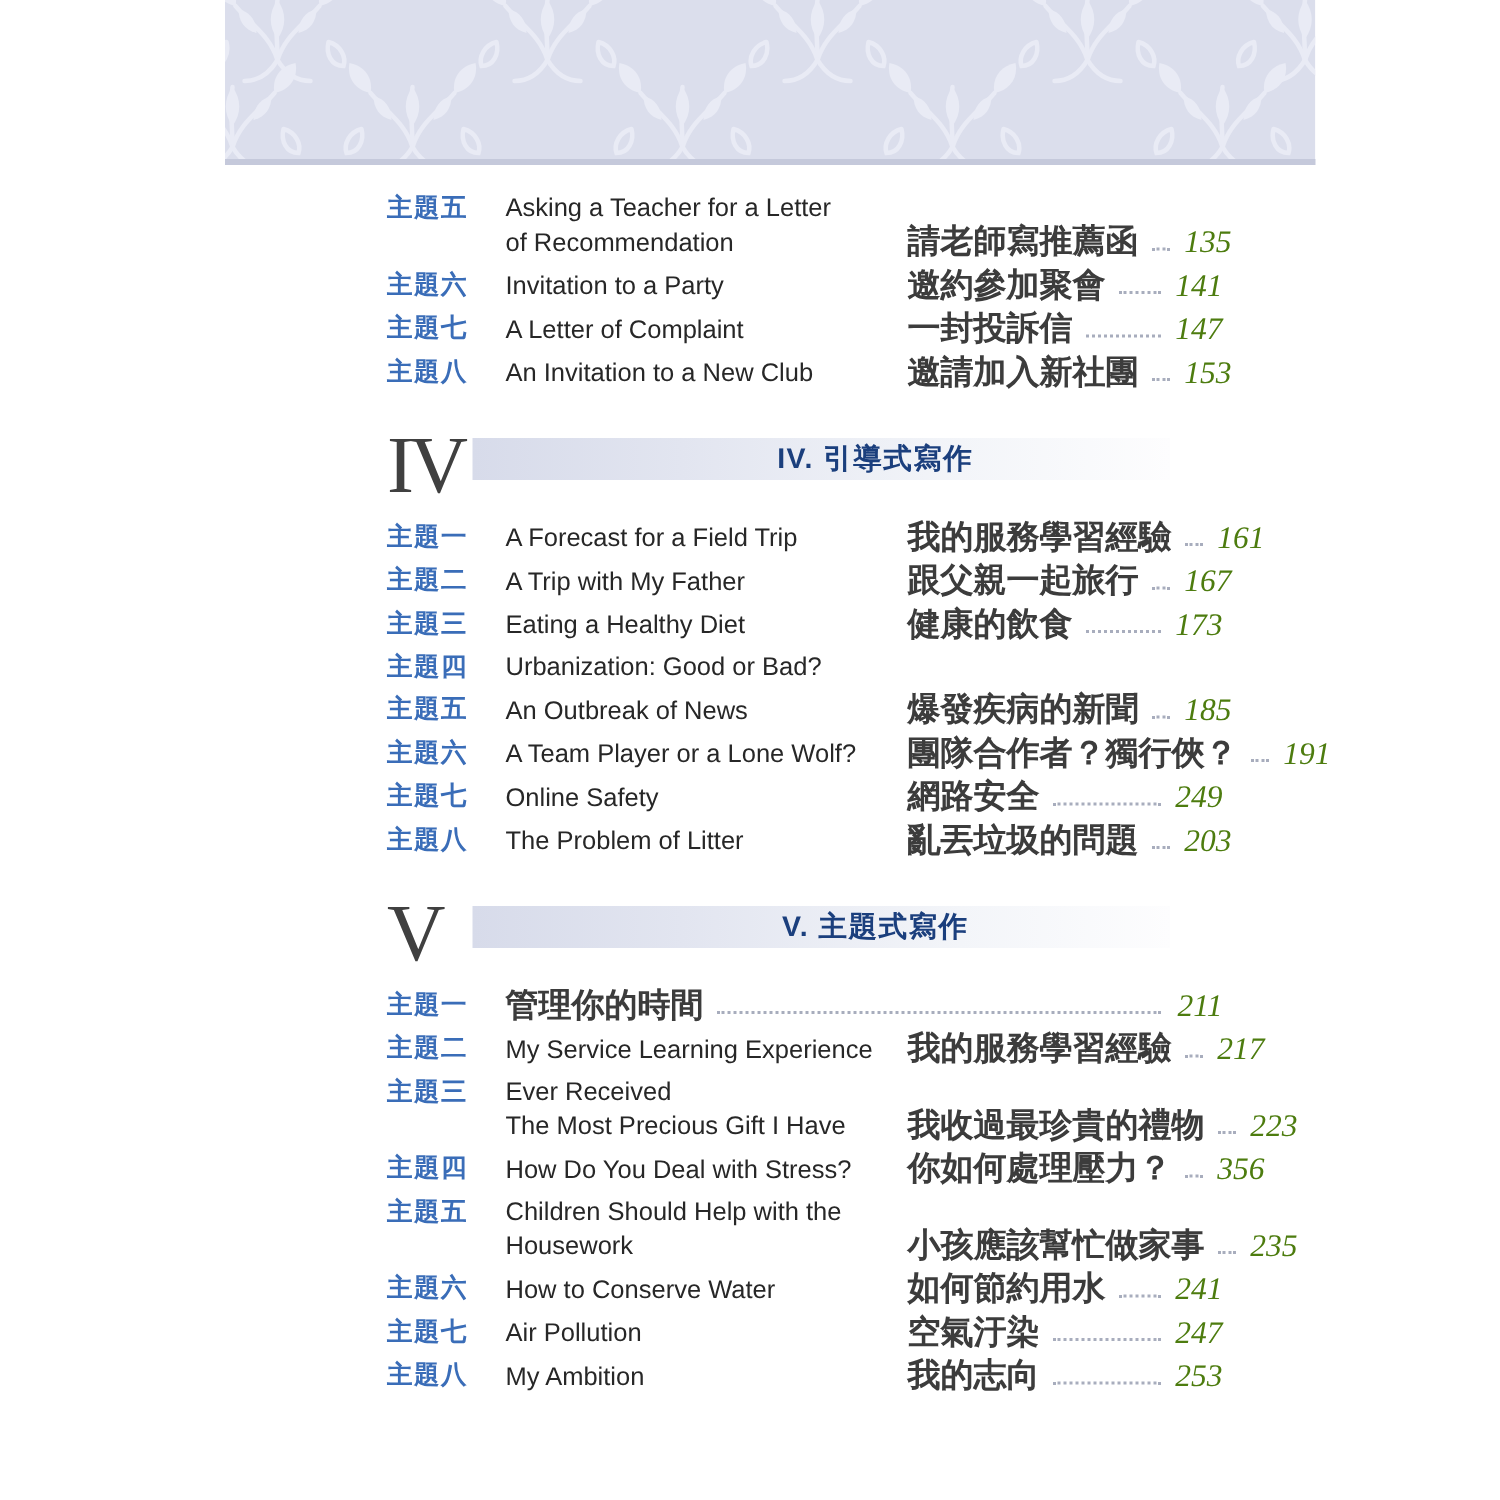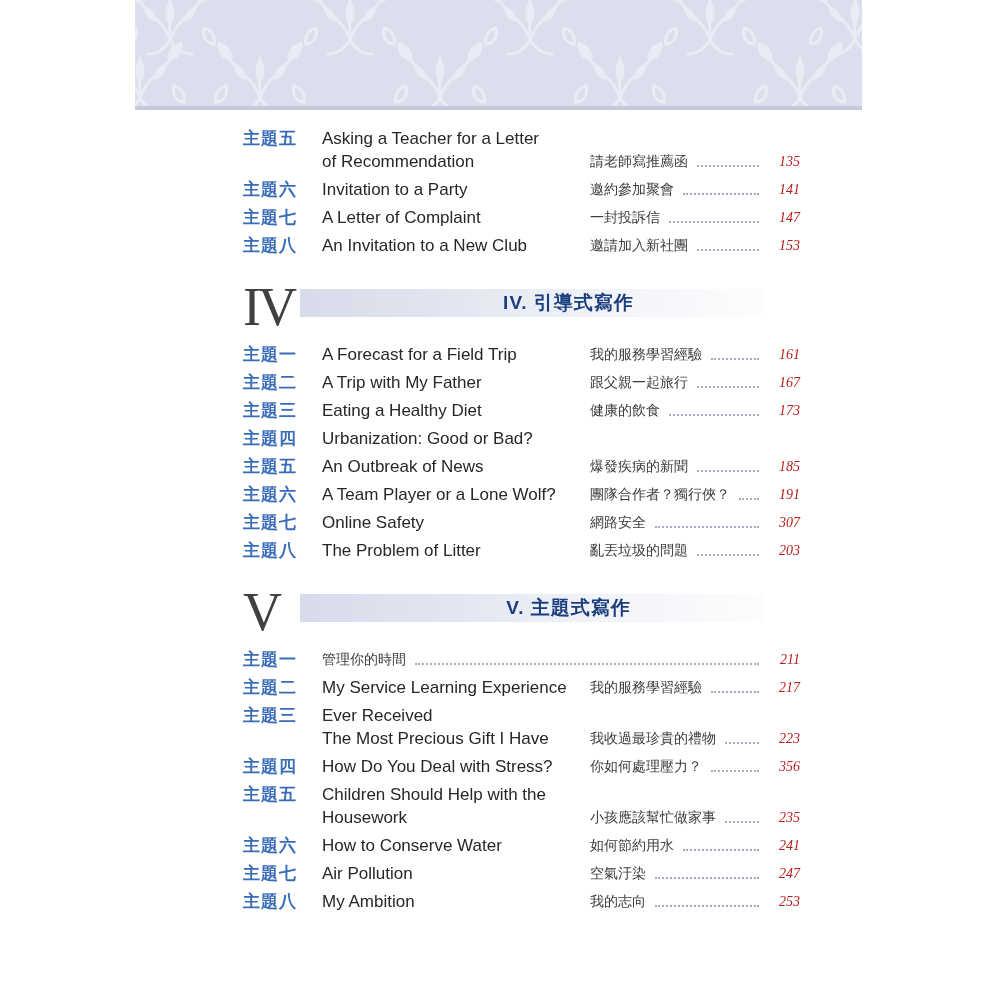--- a/index.html
+++ b/index.html
@@ -1,49 +1,49 @@
 <!DOCTYPE html>
 <html><head>
 <meta charset="utf-8">
 <style>
   html,body{margin:0;padding:0;}
   body{
     width:1000px;height:1000px;position:relative;background:#ffffff;
     font-family:"Liberation Sans",sans-serif;overflow:hidden;
   }
   .page{
-    position:absolute;left:135px;top:0;width:727px;height:1000px;
+    position:absolute;left:150px;top:0;width:727px;height:1000px;
     background:#ffffff;
   }
   
   .band{height:106px;border-bottom:4px solid #c5c9db;overflow:hidden;}
   .band svg{display:block;}
 
   
   .content{padding:17px 62px 0 108px;}
 
   
   .rows{display:block;}
   .row{display:flex;align-items:flex-end;margin-bottom:5px;}
   .lbl{
     flex:0 0 79px;align-self:flex-start;
     color:#3a6db8;font-weight:bold;font-size:17px;line-height:23px;
     letter-spacing:1px;
   }
   .en{flex:0 0 268px;font-size:17px;line-height:23px;color:#272727;}
   .en div{white-space:nowrap;}
   .right{flex:1;display:flex;align-items:baseline;min-width:0;}
-  .zh{font-size:14px;color:#3c3c3c;line-height:23px;white-space:nowrap;}
+  .zh{font-size:22px;color:#3c3c3c;line-height:23px;white-space:nowrap;font-weight:bold;}
   .leader{
     flex:1;height:0;border-bottom:2px dotted #a8adbd;
     align-self:flex-end;margin:0 7px 6px 9px;min-width:12px;
   }
   .pg{
     font-family:"Liberation Serif",serif;font-style:italic;
-    font-size:14px;color:#b91c1c;line-height:23px;
+    font-size:21px;color:#4d7c0f;line-height:23px;
     min-width:34px;text-align:right;
   }
 
   
   .sec-header{display:flex;width:522px;margin:32px 0 15px 0;}
   .numeral{
     flex:0 0 57px;font-family:"Liberation Serif",serif;
     font-size:54px;line-height:42px;color:#404040;
     margin-top:-3px;letter-spacing:-3px;
   }
@@ -241,21 +241,21 @@
 
   <div class="row">
     <span class="lbl">主題七</span>
     <div class="en">
       <div>Online Safety</div>
       <div></div>
     </div>
     <div class="right">
       <span class="zh">網路安全</span>
       <span class="leader"></span>
-      <span class="pg">307</span>
+      <span class="pg">249</span>
     </div>
   </div>
 
   <div class="row">
     <span class="lbl">主題八</span>
     <div class="en">
       <div>The Problem of Litter</div>
       <div></div>
     </div>
     <div class="right">

